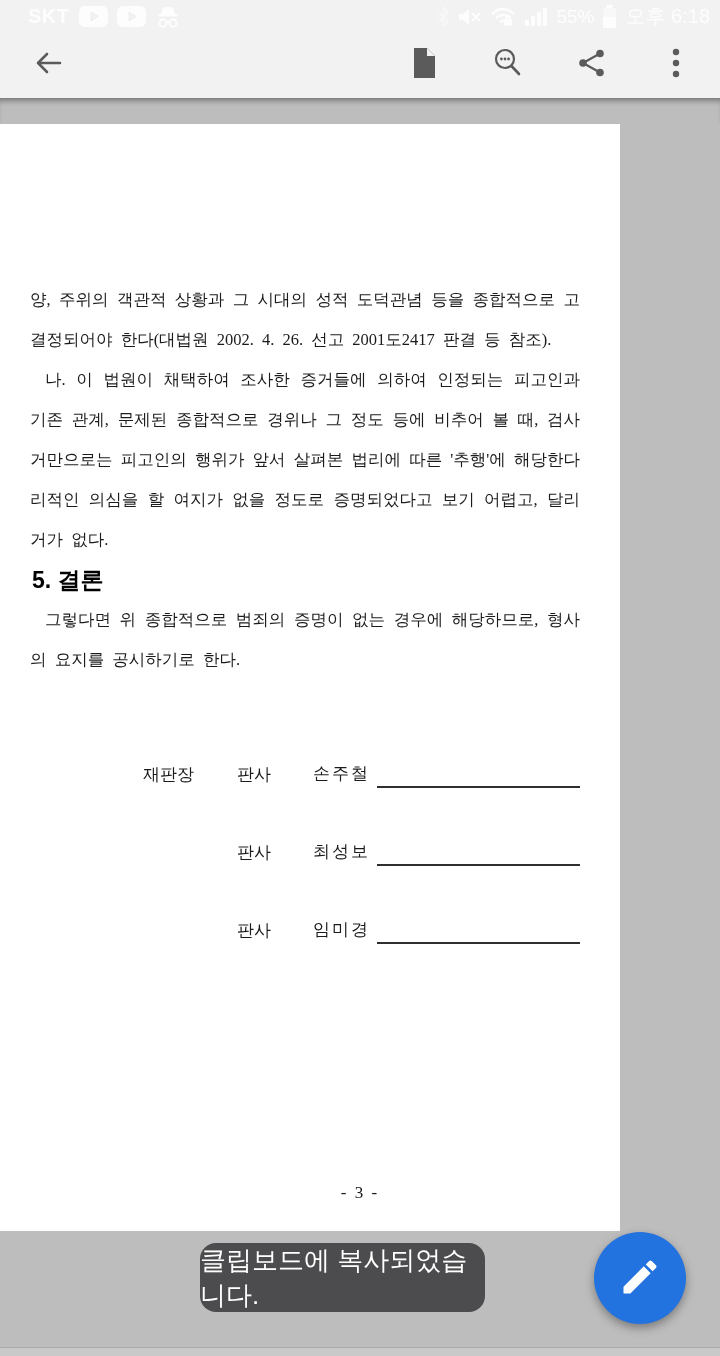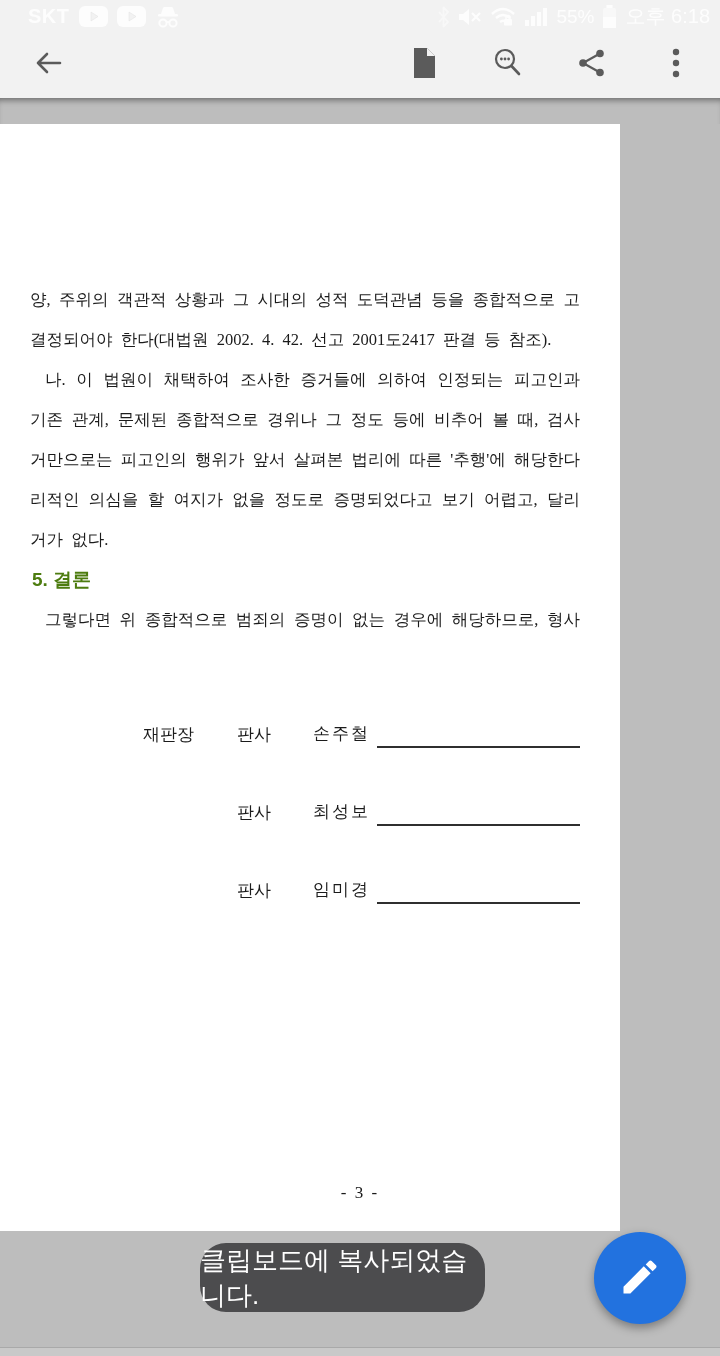--- a/index.html
+++ b/index.html
@@ -55,21 +55,21 @@
     word-spacing:4px; white-space:nowrap;
   }
   .doc-line.justify {
     white-space:normal;
     text-align:justify; text-align-last:justify;
   }
   .doc-line.indent { padding-left:15px; }
   .doc-heading {
     height:40px; line-height:40px;
     font-family:"Liberation Sans",sans-serif;
-    font-weight:700; font-size:19px; color:#4d7c0f;
+    font-weight:700; font-size:23px; color:#000000;
     padding-left:2px;
   }
 
   .sig-block { margin-top:75px; }
   .sig-row {
     display:flex; align-items:center; height:40px; line-height:40px;
     margin-left:113px; margin-bottom:38px; font-size:17px;
   }
   .sig-role  { width:94px; }
   .sig-title { width:76px; }
@@ -80,21 +80,21 @@
   }
 
   .page-footer {
     position:absolute; bottom:28px; left:0; width:720px;
     text-align:center; font-size:17px; letter-spacing:2px; color:#1b1b1b;
   }
 
   
   .toast {
     position:absolute; top:1243px; left:200px; width:285px; height:69px;
-    background:#4c4c4e; border-radius:26px;
+    background:#4c4c4e; border-radius:16px;
     display:flex; align-items:center; justify-content:center;
     color:#ffffff; font-size:26px; z-index:6;
   }
 
   
   .fab {
     position:absolute; top:1232px; left:594px; width:92px; height:92px;
     border-radius:50%; background:#2272df; border:none; cursor:pointer;
     display:flex; align-items:center; justify-content:center;
     box-shadow:0 4px 10px rgba(0,0,0,0.35); z-index:6;
@@ -223,28 +223,29 @@
           </svg>
       </span>
     </button>
   </div>
 </div>
 
 <div class="page-gap"></div>
 
 <div class="page">
   <div class="doc-line justify">양, 주위의 객관적 상황과 그 시대의 성적 도덕관념 등을 종합적으로 고려하여 신중히</div>
-  <div class="doc-line">결정되어야 한다(대법원 2002. 4. 42. 선고 2001도2417 판결 등 참조).</div>
+  <div class="doc-line">결정되어야 한다(대법원 2002. 4. 26. 선고 2001도2417 판결 등 참조).</div>
   <div class="doc-line justify indent">나. 이 법원이 채택하여 조사한 증거들에 의하여 인정되는 피고인과 피해자 사이의</div>
   <div class="doc-line justify">기존 관계, 문제된 종합적으로 경위나 그 정도 등에 비추어 볼 때, 검사가 제출한 증</div>
   <div class="doc-line justify">거만으로는 피고인의 행위가 앞서 살펴본 법리에 따른 '추행'에 해당한다는 점이 합</div>
   <div class="doc-line justify">리적인 의심을 할 여지가 없을 정도로 증명되었다고 보기 어렵고, 달리 이를 인정할 증</div>
   <div class="doc-line">거가 없다.</div>
   <div class="doc-heading">5. 결론</div>
   <div class="doc-line justify indent">그렇다면 위 종합적으로 범죄의 증명이 없는 경우에 해당하므로, 형사소송법 제325</div>
+  <div class="doc-line">의 요지를 공시하기로 한다.</div>
 
   <div class="sig-block">
     <div class="sig-row">
       <span class="sig-role">재판장</span>
       <span class="sig-title">판사</span>
       <span class="sig-name">손주철</span>
       <span class="sig-line"></span>
     </div>
     <div class="sig-row">
       <span class="sig-role"></span>

